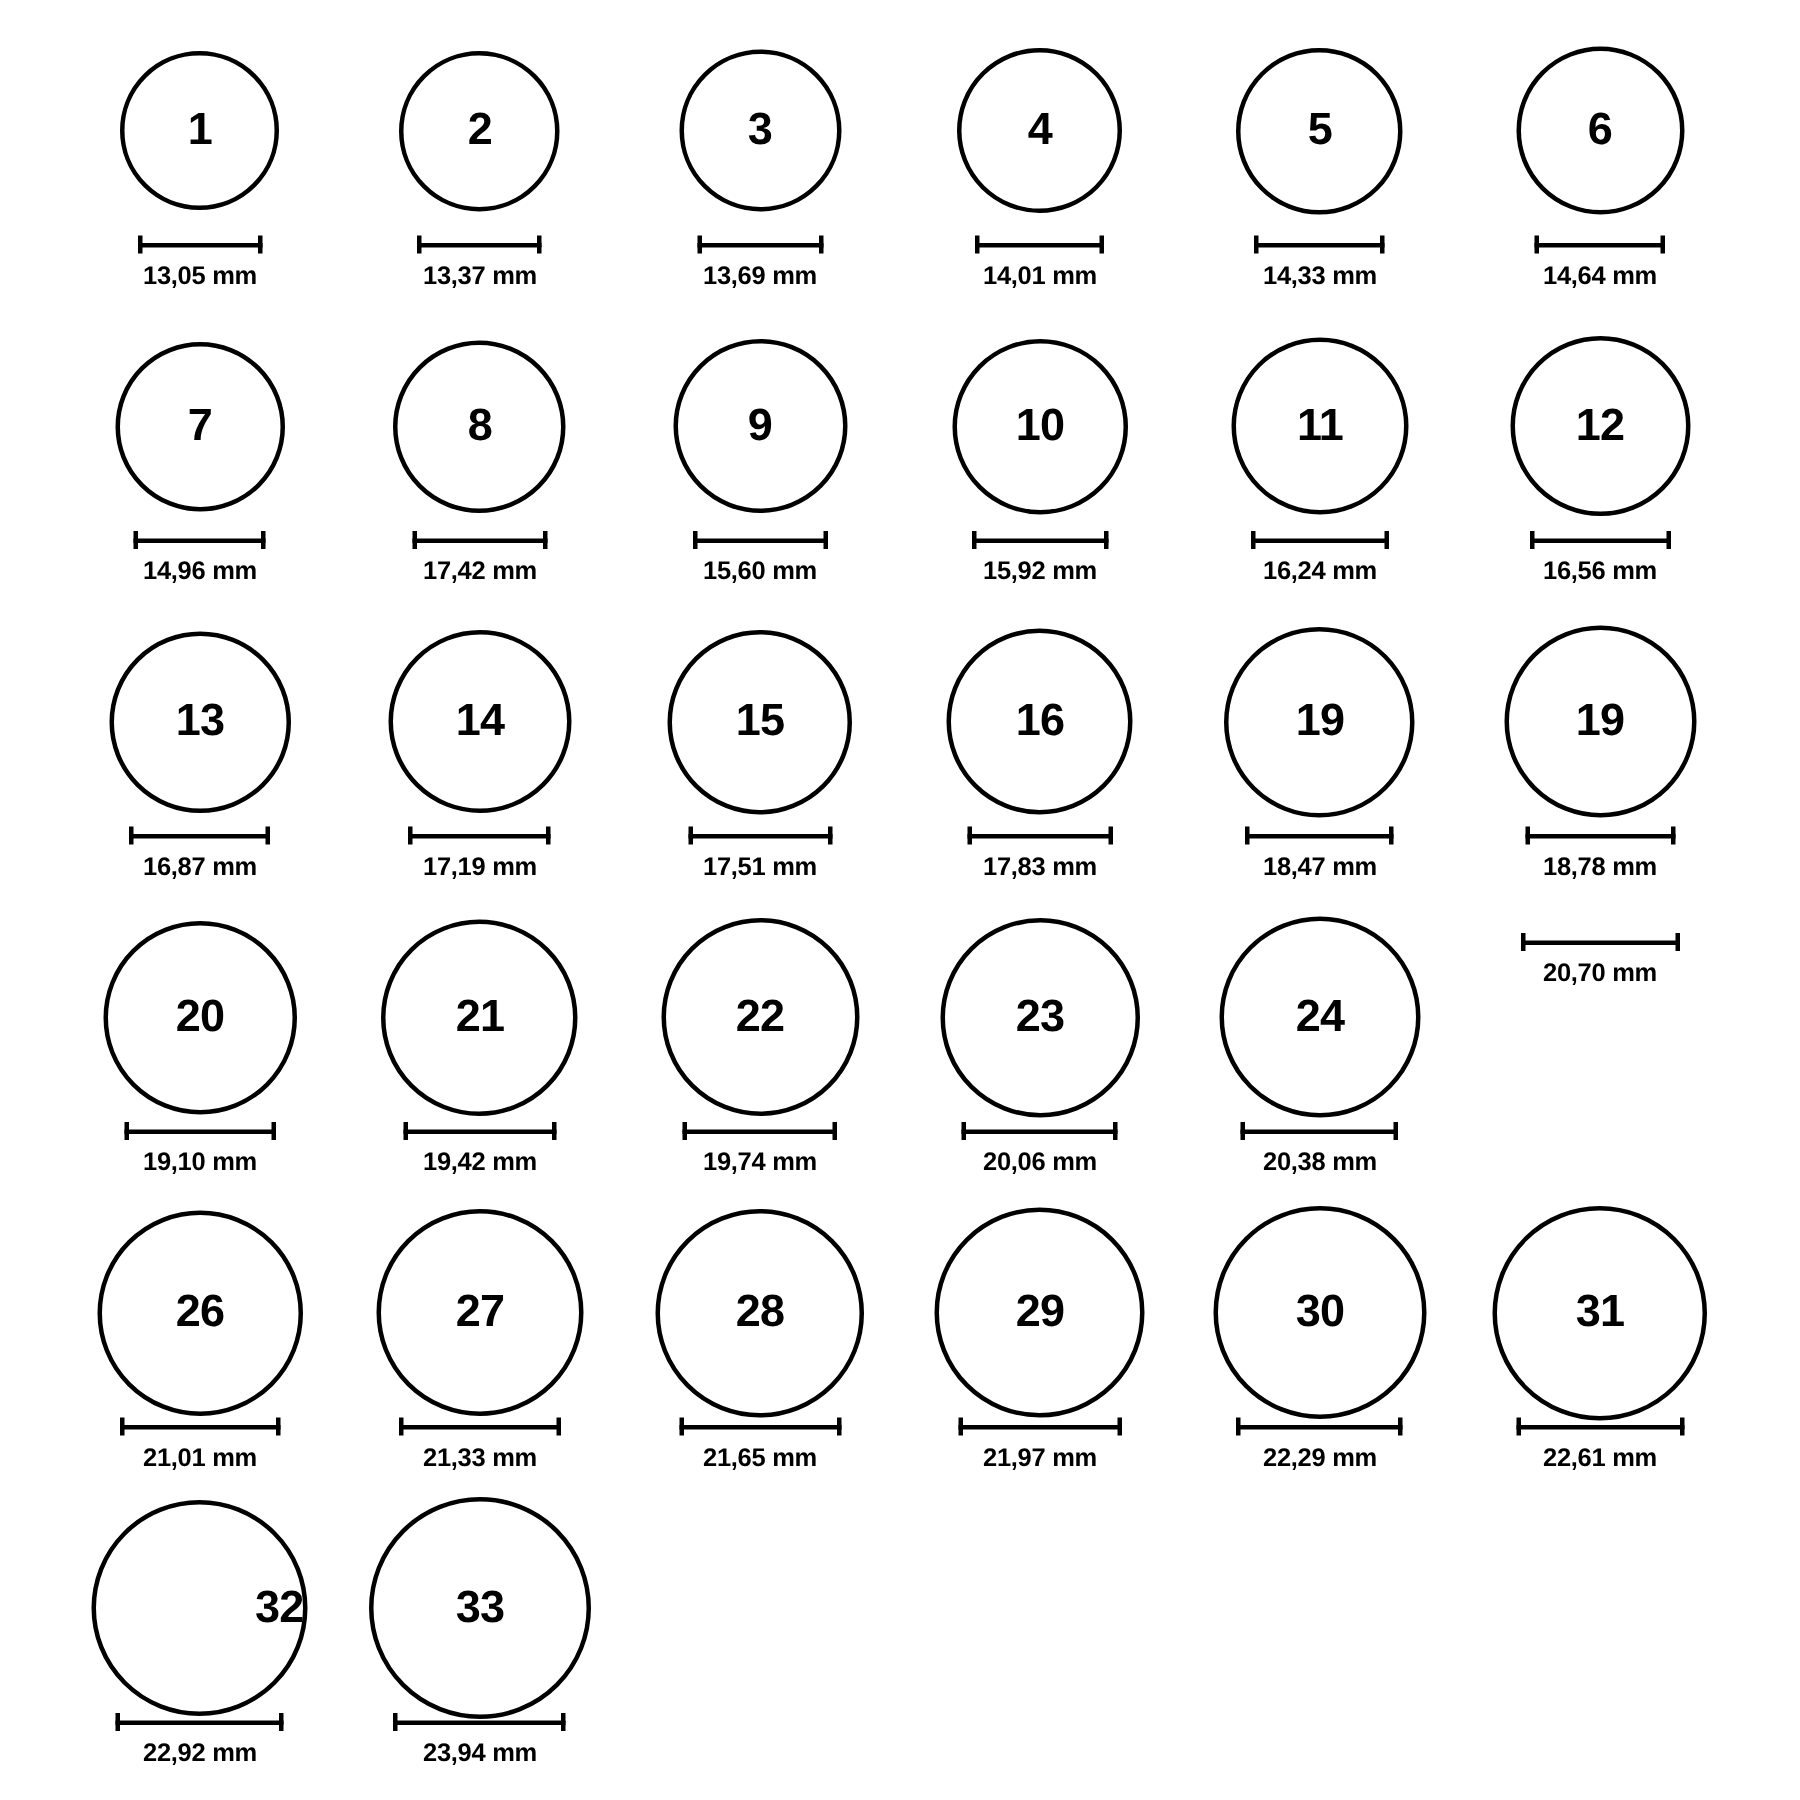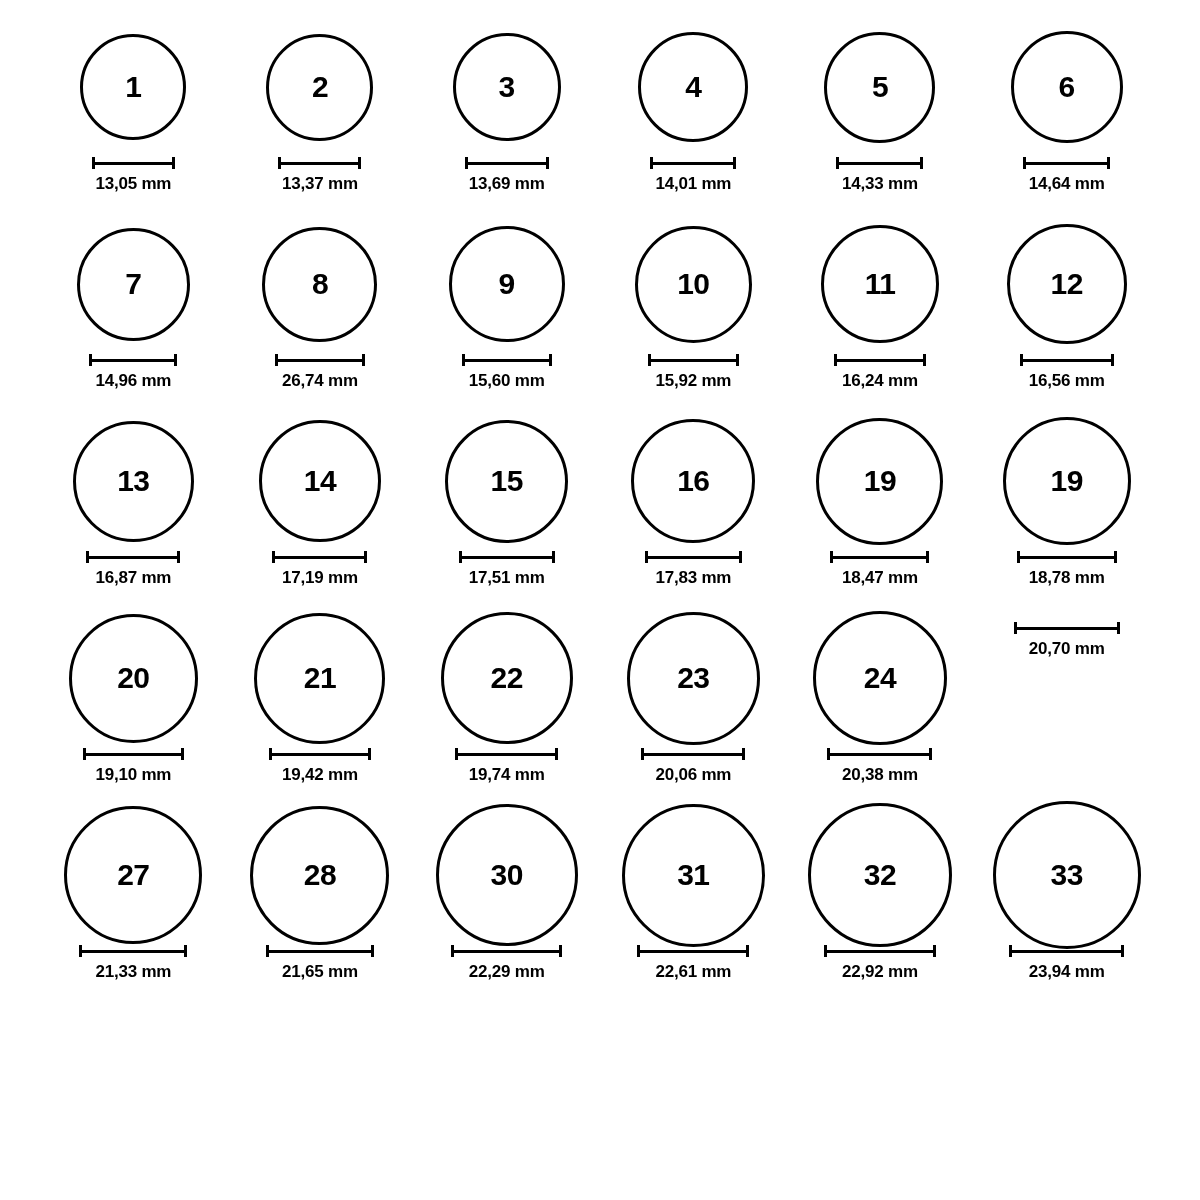--- a/index.html
+++ b/index.html
@@ -194,21 +194,21 @@
         <div class="circle-wrap">
           <div class="circle" style="width: 115px; height: 115px;">
             <span class="size-num">8</span>
           </div>
         </div>
         <div class="measure">
           <div class="bar" style="width: 90px;">
             <div class="line"></div>
           </div>
         </div>
-        <div class="mm">26,74 mm</div>
+        <div class="mm">17,42 mm</div>
       </div>
       <div class="cell">
         <div class="circle-wrap">
           <div class="circle" style="width: 116px; height: 116px;">
             <span class="size-num">9</span>
           </div>
         </div>
         <div class="measure">
           <div class="bar" style="width: 90px;">
             <div class="line"></div>
@@ -401,20 +401,33 @@
       <div class="cell">
         <div class="measure">
           <div class="bar" style="width: 106px;">
             <div class="line"></div>
           </div>
         </div>
         <div class="mm">20,70 mm</div>
       </div>
       <div class="cell">
         <div class="circle-wrap">
+          <div class="circle" style="width: 137px; height: 137px;">
+            <span class="size-num">26</span>
+          </div>
+        </div>
+        <div class="measure">
+          <div class="bar" style="width: 107px;">
+            <div class="line"></div>
+          </div>
+        </div>
+        <div class="mm">21,01 mm</div>
+      </div>
+      <div class="cell">
+        <div class="circle-wrap">
           <div class="circle" style="width: 138px; height: 138px;">
             <span class="size-num">27</span>
           </div>
         </div>
         <div class="measure">
           <div class="bar" style="width: 108px;">
             <div class="line"></div>
           </div>
         </div>
         <div class="mm">21,33 mm</div>
@@ -427,20 +440,33 @@
         </div>
         <div class="measure">
           <div class="bar" style="width: 108px;">
             <div class="line"></div>
           </div>
         </div>
         <div class="mm">21,65 mm</div>
       </div>
       <div class="cell">
         <div class="circle-wrap">
+          <div class="circle" style="width: 140px; height: 140px;">
+            <span class="size-num">29</span>
+          </div>
+        </div>
+        <div class="measure">
+          <div class="bar" style="width: 109px;">
+            <div class="line"></div>
+          </div>
+        </div>
+        <div class="mm">21,97 mm</div>
+      </div>
+      <div class="cell">
+        <div class="circle-wrap">
           <div class="circle" style="width: 142px; height: 142px;">
             <span class="size-num">30</span>
           </div>
         </div>
         <div class="measure">
           <div class="bar" style="width: 111px;">
             <div class="line"></div>
           </div>
         </div>
         <div class="mm">22,29 mm</div>
@@ -453,21 +479,21 @@
         </div>
         <div class="measure">
           <div class="bar" style="width: 112px;">
             <div class="line"></div>
           </div>
         </div>
         <div class="mm">22,61 mm</div>
       </div>
       <div class="cell">
         <div class="circle-wrap">
-          <div class="circle" style="width: 144px; height: 144px;">
+          <div class="circle" style="width: 144px; height: 144px; justify-content: flex-end;">
             <span class="size-num">32</span>
           </div>
         </div>
         <div class="measure">
           <div class="bar" style="width: 112px;">
             <div class="line"></div>
           </div>
         </div>
         <div class="mm">22,92 mm</div>
       </div>

